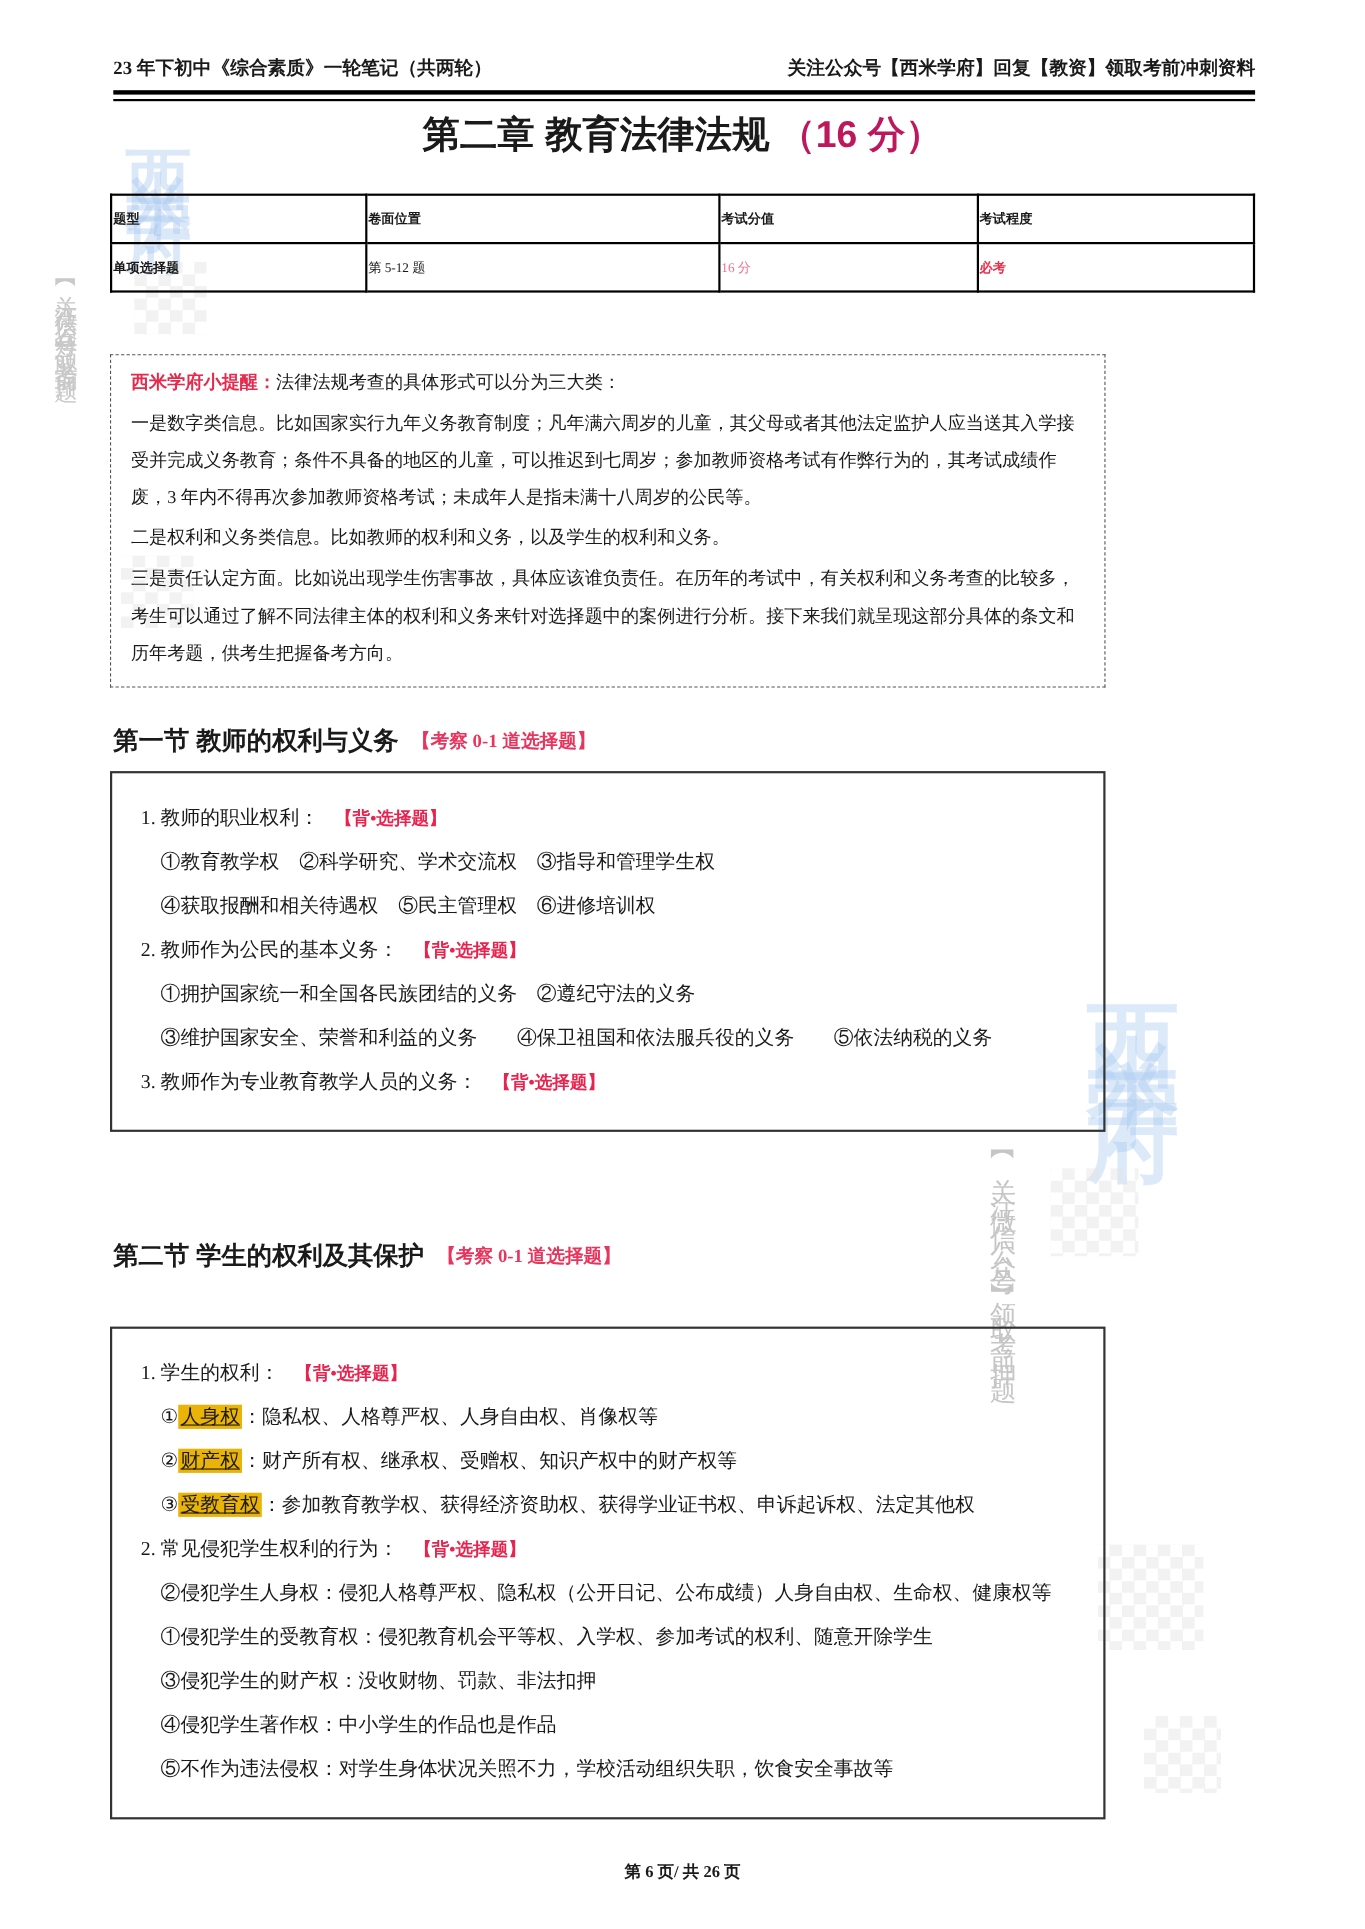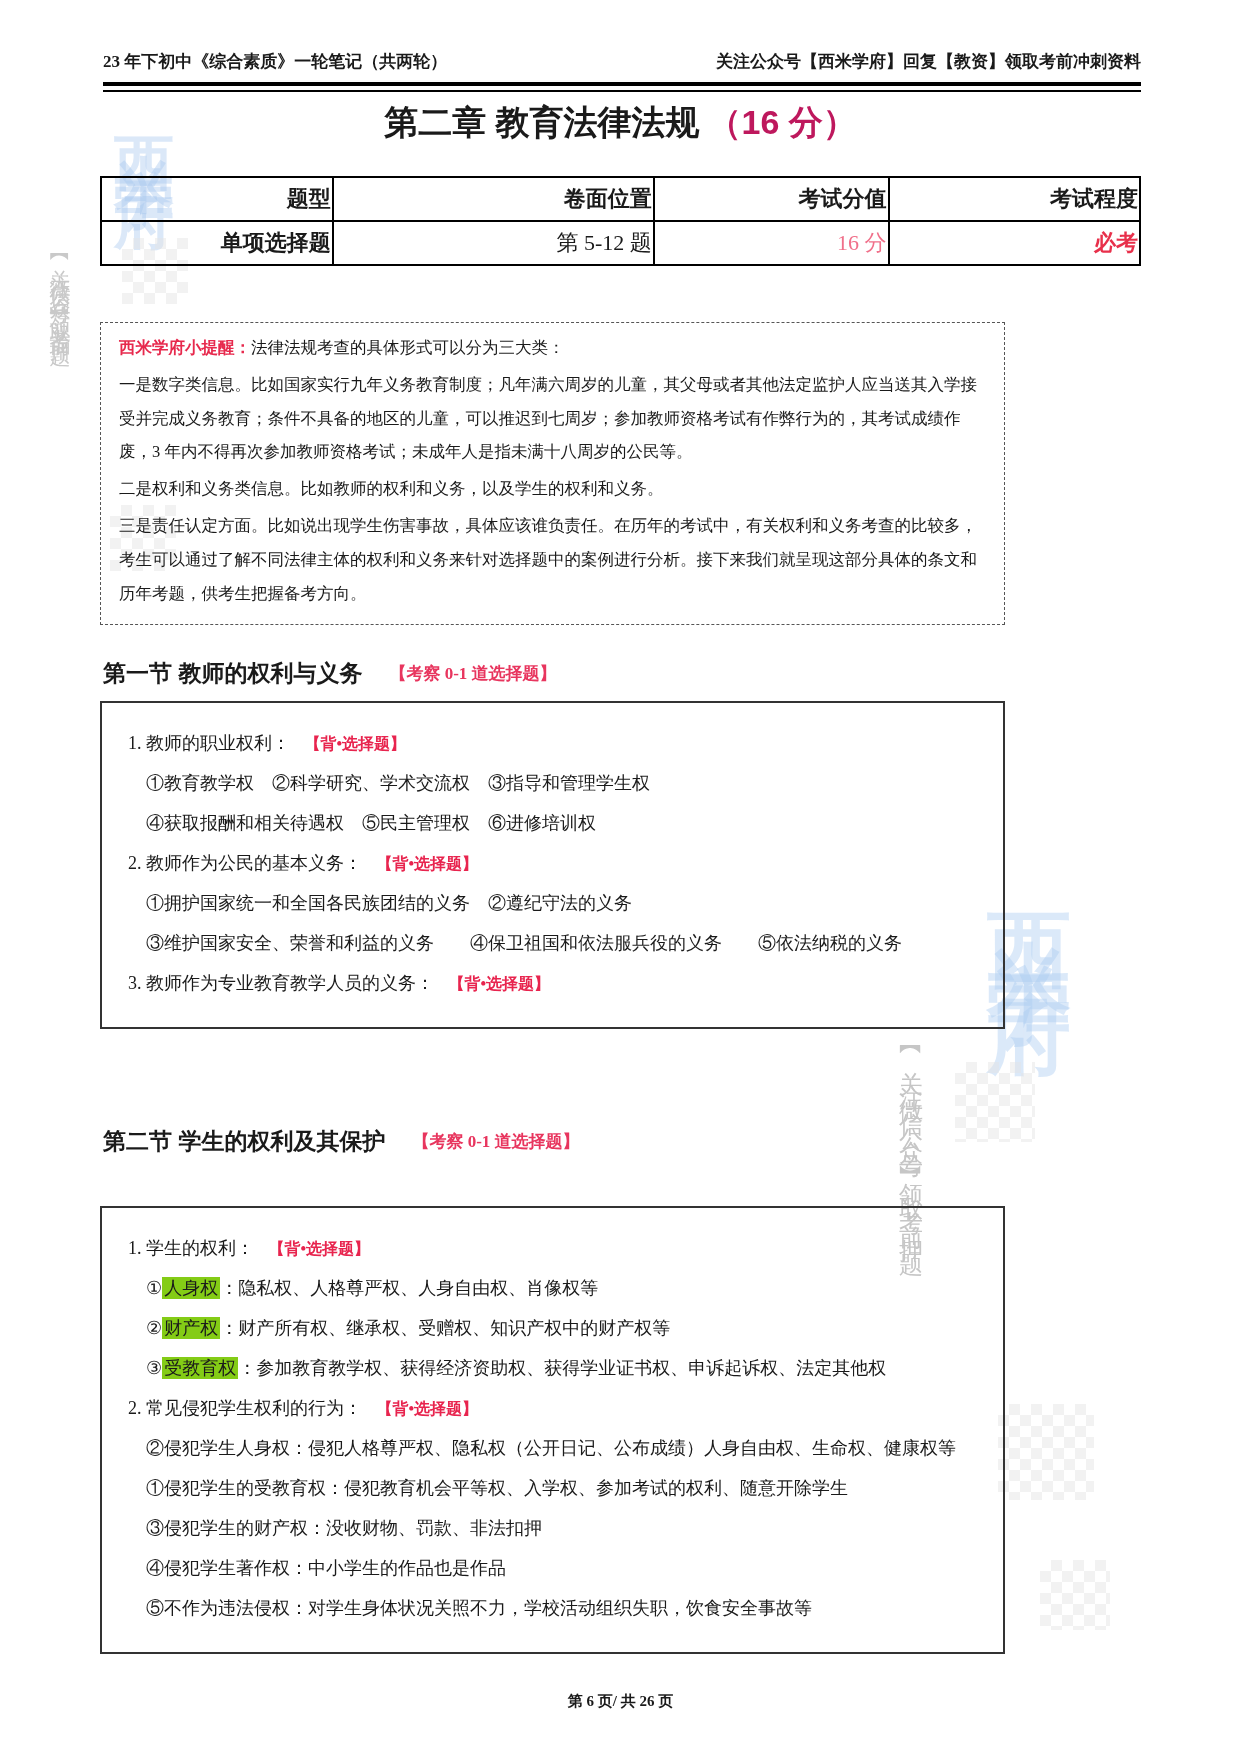--- a/index.html
+++ b/index.html
@@ -21,48 +21,48 @@
   .header-rule{position:absolute;top:82px;left:103px;right:100px;height:4px;
                border-top:4px solid #000;border-bottom:2px solid #000;}
 
   
   .title{position:absolute;top:100px;left:0;width:100%;text-align:center;
          font-family:"Liberation Sans","DejaVu Sans",sans-serif;font-size:34px;font-weight:bold;}
   .title .score{color:#be185d;margin-left:8px;}
 
   
   .info-table{position:absolute;top:176px;left:100px;width:1041px;border-collapse:collapse;table-layout:fixed;}
-  .info-table th,.info-table td{border:2px solid #000;height:40px;text-align:right;vertical-align:middle;font-size:22px;}
+  .info-table th,.info-table td{border:2px solid #000;height:40px;text-align:left;vertical-align:middle;font-size:12px;}
   .info-table th{font-family:"Liberation Sans","DejaVu Sans",sans-serif;font-weight:bold;}
   .cell-qtype{font-family:"Liberation Sans","DejaVu Sans",sans-serif;font-weight:bold;}
   .cell-score{color:#f0708a;border-radius:20px;}
   .cell-level{color:#e8304b;font-weight:bold;font-family:"Liberation Sans","DejaVu Sans",sans-serif;}
 
   
   .tip-box{position:absolute;top:322px;left:100px;width:905px;box-sizing:border-box;
            border:1.5px dashed #555;padding:8px 18px 10px;font-size:16.5px;line-height:2.05;}
   .tip-box p{margin:0 0 3px 0;}
   .tip-label{color:#e7294d;font-weight:bold;}
   .tip-lead{font-weight:normal;text-align:center;}
 
   
   .section-heading{position:absolute;left:103px;}
   .sec1{top:658px;} .sec2{top:1126px;}
   .sec-title{font-family:"Liberation Sans","DejaVu Sans",sans-serif;font-size:23px;font-weight:bold;}
-  .sec-tag{color:#e8355e;font-size:17px;font-weight:bold;margin-left:23px;vertical-align:2px;}
+  .sec-tag{color:#e8355e;font-size:17px;font-weight:bold;margin-left:8px;vertical-align:2px;}
 
   
   .content-box{position:absolute;left:100px;width:905px;box-sizing:border-box;
                border:2px solid #333;padding:24px 20px 14px 26px;font-size:18px;line-height:1.22;}
   .box1{top:701px;} .box2{top:1206px;}
   .item-heading{margin:18px 0;}
   .item-heading:first-child{margin-top:6px;}
   .sub-line{margin:18px 0 18px 18px;}
   .item-tag{color:#e8244e;font-weight:bold;font-size:16px;margin-left:10px;}
-  .hl{background:#84cc16;padding:1px 2px;}
+  .hl{background:#eab308;padding:1px 2px;text-decoration:underline;}
 
   
   .footer{position:absolute;top:1692px;left:0;width:100%;text-align:center;font-size:15px;font-weight:bold;}
 </style>
 </head>
 <body>
 
 <div class="page">
 
   <div class="wm wm-blue-left">西米学府</div>

